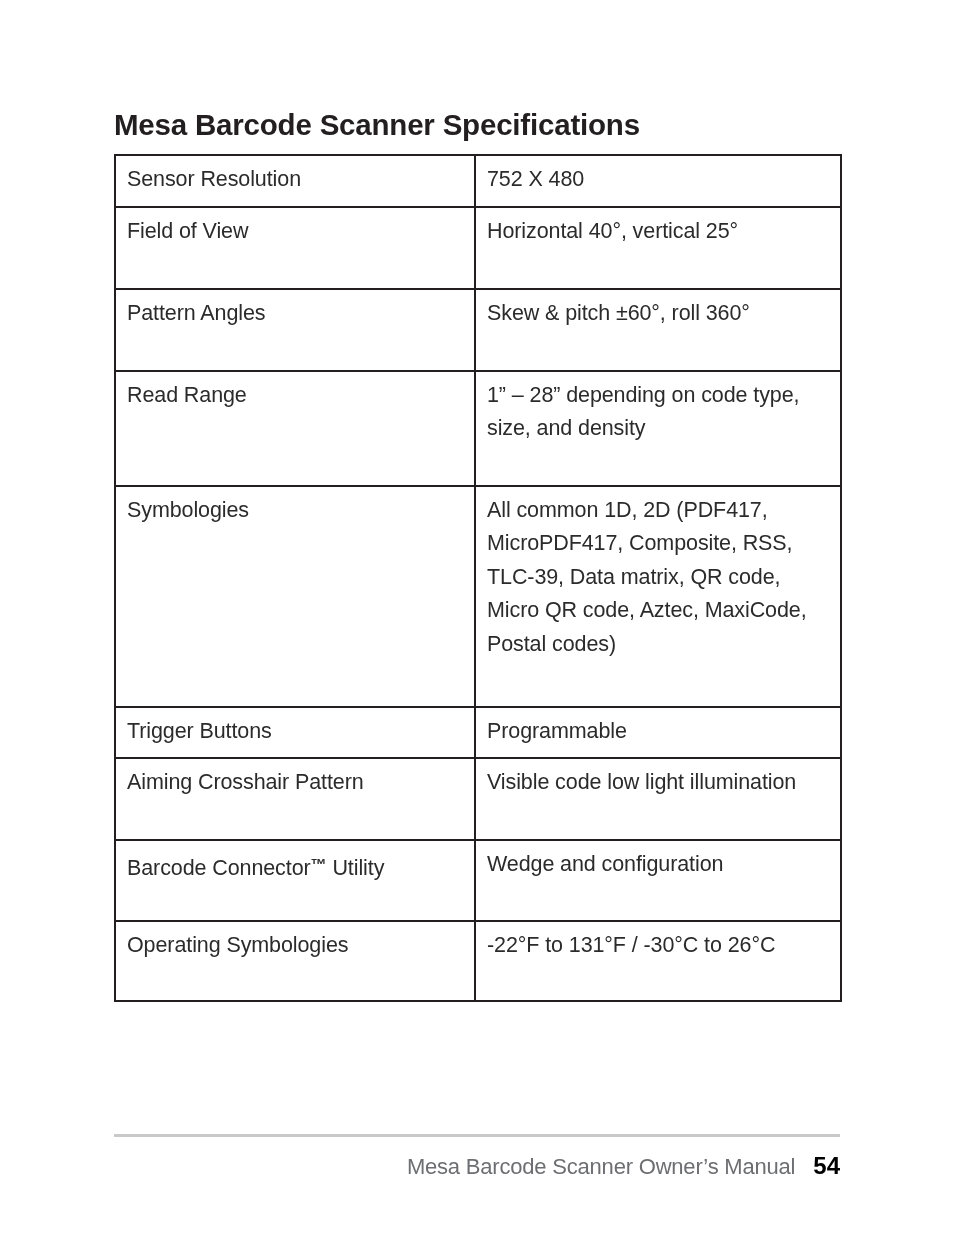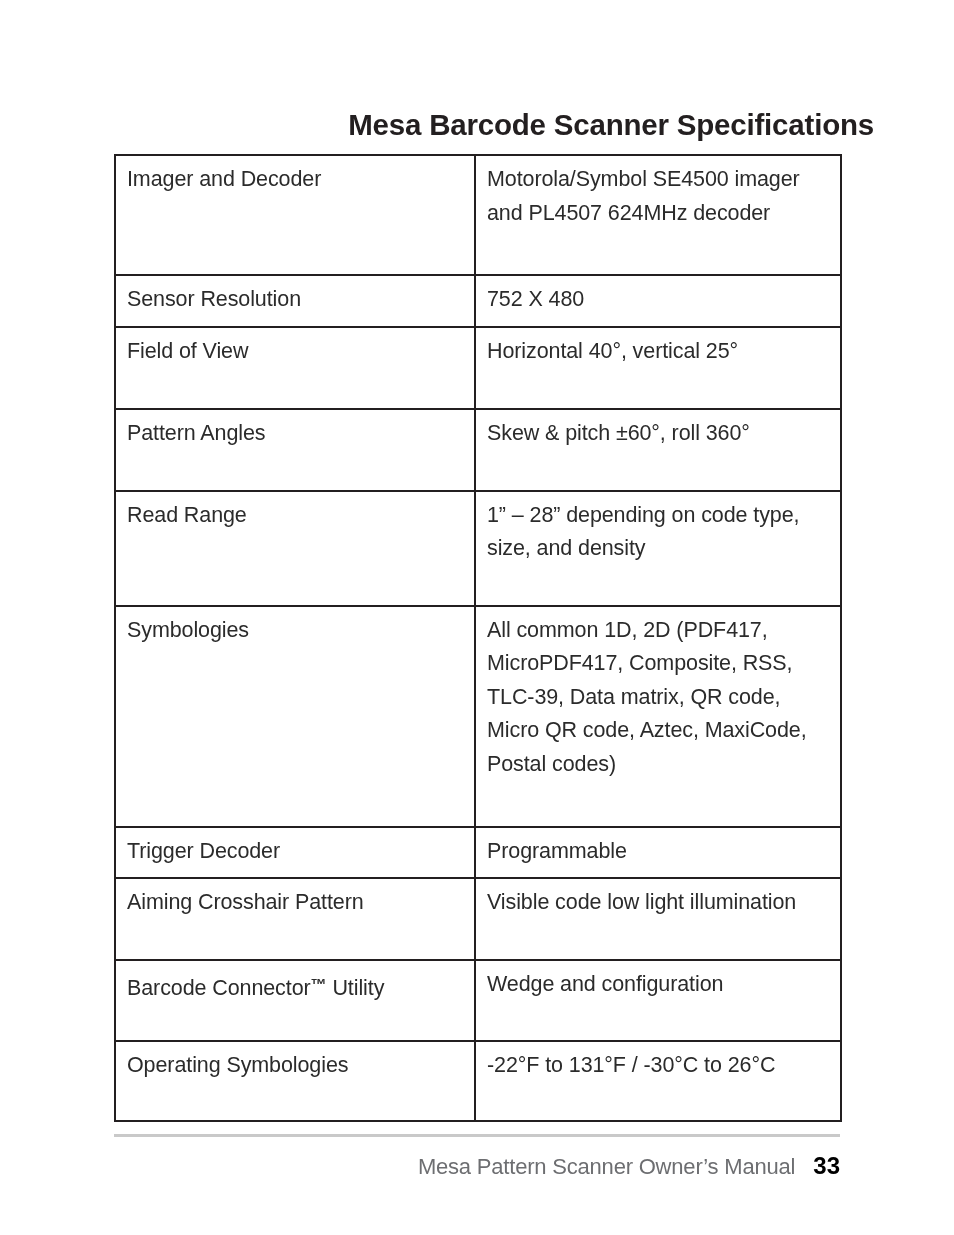--- a/index.html
+++ b/index.html
@@ -29,21 +29,20 @@
     position: absolute;
     left: 114px;
     top: 88px;
     width: 760px;
     font-size: 29.5px;
     font-weight: bold;
     letter-spacing: -0.2px;
     color: #231f20;
     line-height: 34px;
     white-space: nowrap;
-    text-align: right;
   }
 
   
   .spec-table {
     position: absolute;
     left: 114px;
     top: 154px;
     width: 726px;
     border-collapse: collapse;
     table-layout: fixed;
@@ -118,24 +117,20 @@
 <div class="page">
 
   <h1 class="page-title">Mesa Barcode Scanner Specifications</h1>
 
   <table class="spec-table">
     <colgroup>
       <col class="c-label">
       <col class="c-value">
     </colgroup>
     <tbody>
-      <tr class="r-imager">
-        <td class="cell-label">Imager and Decoder</td>
-        <td class="cell-value">Motorola/Symbol SE4500 imager and PL4507 624MHz decoder</td>
-      </tr>
       <tr class="r-sensor">
         <td class="cell-label">Sensor Resolution</td>
         <td class="cell-value">752 X 480</td>
       </tr>
       <tr class="r-fov">
         <td class="cell-label">Field of View</td>
         <td class="cell-value">Horizontal 40°, vertical 25°</td>
       </tr>
       <tr class="r-angles">
         <td class="cell-label">Pattern Angles</td>
@@ -143,37 +138,37 @@
       </tr>
       <tr class="r-range">
         <td class="cell-label">Read Range</td>
         <td class="cell-value">1” – 28” depending on code type, size, and density</td>
       </tr>
       <tr class="r-symb">
         <td class="cell-label">Symbologies</td>
         <td class="cell-value">All common 1D, 2D (PDF417, MicroPDF417, Composite, RSS, TLC-39, Data matrix, QR code, Micro QR code, Aztec, MaxiCode, Postal codes)</td>
       </tr>
       <tr class="r-trigger">
-        <td class="cell-label">Trigger Decoder</td>
+        <td class="cell-label">Trigger Buttons</td>
         <td class="cell-value">Programmable</td>
       </tr>
       <tr class="r-aiming">
         <td class="cell-label">Aiming Crosshair Pattern</td>
         <td class="cell-value">Visible code low light illumination</td>
       </tr>
       <tr class="r-connector">
         <td class="cell-label"><span>Barcode Connector</span><span class="tm">™</span><span> Utility</span></td>
         <td class="cell-value">Wedge and configuration</td>
       </tr>
       <tr class="r-temp">
         <td class="cell-label">Operating Symbologies</td>
         <td class="cell-value">-22°F to 131°F / -30°C to 26°C</td>
       </tr>
     </tbody>
   </table>
 
   <div class="footer-rule"></div>
 
   <div class="footer">
-    <span class="footer-title">Mesa Pattern Scanner Owner’s Manual</span><span class="footer-page">33</span>
+    <span class="footer-title">Mesa Barcode Scanner Owner’s Manual</span><span class="footer-page">54</span>
   </div>
 
 </div>
 
 </body></html>

